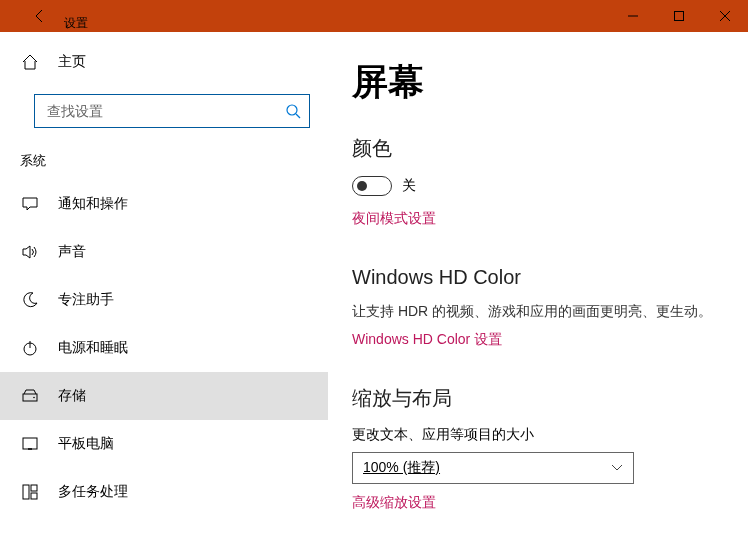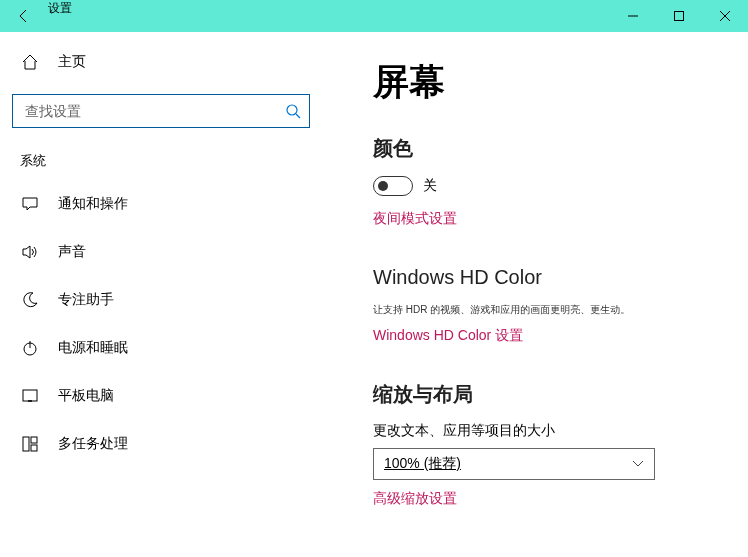--- a/index.html
+++ b/index.html
@@ -9,23 +9,23 @@
     color: #000;
     background: #fff;
     width: 748px;
     height: 557px;
     overflow: hidden;
     position: relative;
   }
   .titlebar {
     height: 32px;
     display: flex;
-    align-items: flex-start;
-    padding-left: 4px;
-    background: #5eead4;
+    align-items: flex-end;
+    padding-left: 20px;
+    background: #c2410c;
   }
   .titlebar .back {
     width: 40px;
     height: 32px;
     display: flex;
     align-items: center;
     justify-content: center;
     font-size: 14px;
     cursor: default;
   }
@@ -42,21 +42,20 @@
     height: 32px;
     display: flex;
     align-items: center;
     justify-content: center;
     cursor: default;
   }
   .window-controls svg { width: 10px; height: 10px; }
   .body {
     display: flex;
     height: calc(100% - 32px);
-    gap: 21px;
   }
   .sidebar {
     width: 328px;
     padding: 10px 0 0 0;
     overflow-y: auto;
   }
   .home-row {
     display: flex;
     align-items: center;
     height: 40px;
@@ -66,21 +65,21 @@
   .home-row .icon, .nav-item .icon {
     width: 20px;
     height: 20px;
     display: flex;
     align-items: center;
     justify-content: center;
     margin-right: 18px;
     flex-shrink: 0;
   }
   .search-wrap {
-    padding: 12px 18px 10px 12px;
+    padding: 12px 18px 10px 34px;
   }
   .search-box {
     border: 1px solid #005a9e;
     height: 34px;
     display: flex;
     align-items: center;
     padding: 0 8px 0 12px;
   }
   .search-input {
     border: none;
@@ -122,21 +121,21 @@
     overflow-y: auto;
     position: relative;
   }
   .page-title {
     font-size: 36px;
     font-weight: 600;
     margin-bottom: 28px;
   }
   .section-title {
     font-size: 20px;
-    font-weight: 700;
+    font-weight: 400;
     margin-bottom: 14px;
     color: #222;
   }
   .section-title.light {
     font-weight: 400;
   }
   .field-label {
     font-size: 14px;
     margin-bottom: 8px;
   }
@@ -168,21 +167,21 @@
     font-size: 14px;
   }
   .link {
     color: #be185d;
     font-size: 14px;
     cursor: default;
     display: inline-block;
     margin-bottom: 28px;
   }
   .desc {
-    font-size: 10px;
+    font-size: 14px;
     color: #333;
     margin-bottom: 10px;
     margin-top: 12px;
   }
   .dropdown {
     border: 1px solid #666;
     height: 32px;
     width: 282px;
     display: flex;
     align-items: center;
@@ -285,20 +284,30 @@
     <div class="nav-item">
       <span class="icon">
         <svg width="18" height="18" viewBox="0 0 18 18">
             <circle cx="9" cy="10" r="6" stroke="#000" stroke-width="1" fill="none"></circle>
             <line x1="9" y1="2" x2="9" y2="9" stroke="#000" stroke-width="1"></line>
           </svg>
       </span>
       <span class="label">电源和睡眠</span>
     </div>
 
+    <div class="nav-item selected">
+      <span class="icon">
+        <svg width="18" height="18" viewBox="0 0 18 18">
+            <rect x="2" y="7" width="14" height="7" stroke="#000" stroke-width="1" fill="none"></rect>
+            <path d="M3 7 L5 3 H13 L15 7" stroke="#000" stroke-width="1" fill="none"></path>
+            <circle cx="13" cy="10.5" r="0.8" fill="#000"></circle>
+          </svg>
+      </span>
+      <span class="label">存储</span>
+    </div>
 
     <div class="nav-item">
       <span class="icon">
         <svg width="18" height="18" viewBox="0 0 18 18">
             <rect x="2" y="3" width="14" height="11" stroke="#000" stroke-width="1" fill="none"></rect>
             <line x1="7" y1="14" x2="11" y2="14" stroke="#000" stroke-width="1.5"></line>
           </svg>
       </span>
       <span class="label">平板电脑</span>
     </div>

